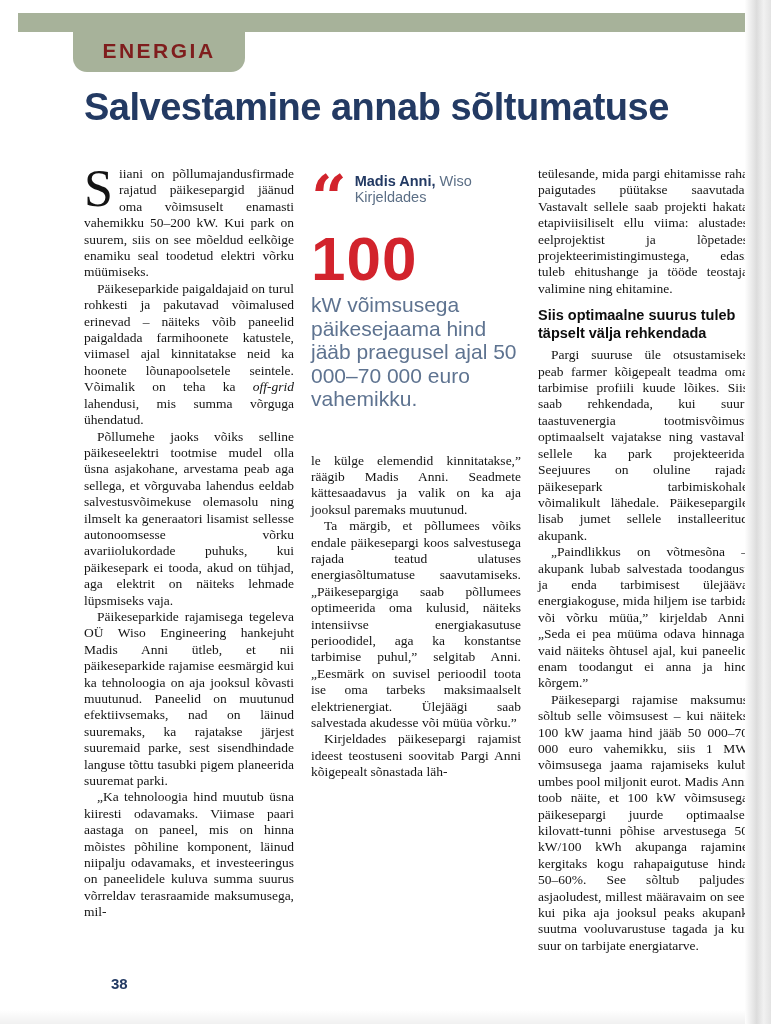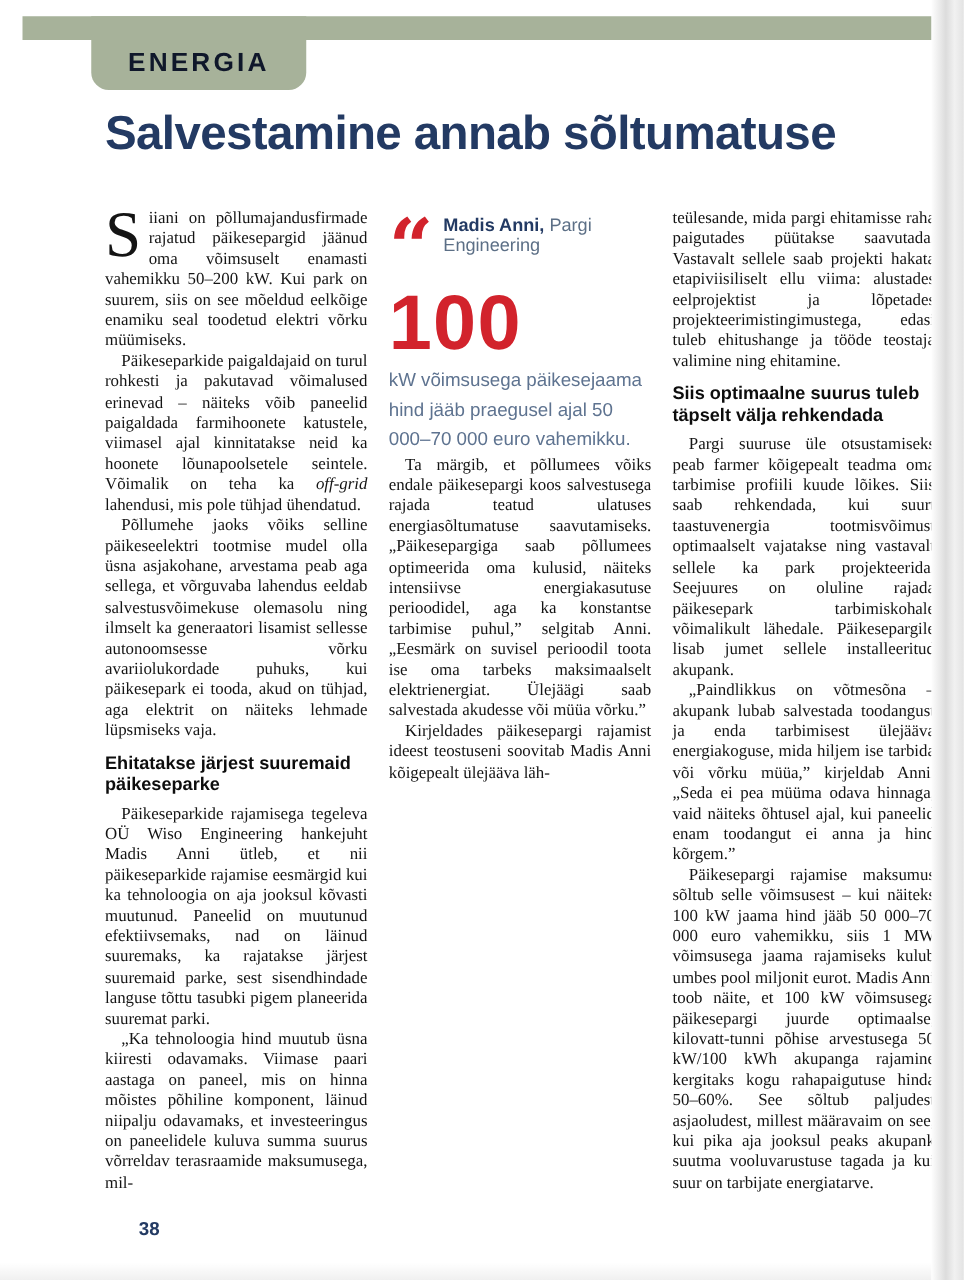--- a/index.html
+++ b/index.html
@@ -26,21 +26,21 @@
   .section-tab {
     position:absolute; left:73px; top:13px; width:172px; height:59px;
     background:#a7b29a;
     border-radius:0 0 14px 14px;
     display:flex; align-items:flex-end; justify-content:center;
     padding-bottom:9px;
   }
   .section-tab span {
     font-family:"Liberation Sans", sans-serif;
     font-weight:bold; font-size:21px; letter-spacing:2.5px;
-    color:#0f172a;
+    color:#7f1d1d;
   }
   .headline {
     position:absolute; left:84px; top:86px; width:664px;
     font-family:"Liberation Sans", sans-serif;
     font-weight:bold; font-size:38px; letter-spacing:-0.5px;
     color:#233a63;
   }
   .content {
     position:absolute; left:84px; top:166px; width:664px;
     display:flex; gap:17px;
@@ -88,21 +88,21 @@
   
   .stat-number {
     font-family:"Liberation Sans", sans-serif;
     font-weight:bold; font-size:62px; line-height:56px;
     letter-spacing:1px;
     color:#d2232c;
     margin-top:26px;
   }
   .stat-text {
     font-family:"Liberation Sans", sans-serif;
-    font-size:15px; line-height:23.5px;
+    font-size:21px; line-height:23.5px;
     color:#5e7390;
     margin-top:6px;
   }
   .col2-resume { margin-top:42px; }
   .pagenum {
     position:absolute; left:111px; top:975px;
     font-family:"Liberation Sans", sans-serif;
     font-weight:bold; font-size:15px;
     color:#233a63;
   }
@@ -114,38 +114,38 @@
 <div class="section-tab">
   <span>ENERGIA</span>
 </div>
 
 <h1 class="headline">Salvestamine annab sõltumatuse</h1>
 
 <div class="content">
 
   <div class="col">
     <p class="body-p"><span class="dropcap">S</span><span>iiani on põllumajandusfirmade rajatud päikesepargid jäänud oma võimsuselt enamasti vahemikku 50–200 kW. Kui park on suurem, siis on see mõeldud eelkõige enamiku seal toodetud elektri võrku müümiseks.</span></p>
-    <p class="body-p ind"><span>Päikeseparkide paigaldajaid on turul rohkesti ja pakutavad võimalused erinevad – näiteks võib paneelid paigaldada farmihoonete katustele, viimasel ajal kinnitatakse neid ka hoonete lõunapoolsetele seintele. Võimalik on teha ka </span><span class="it">off-grid</span><span> lahendusi, mis pole tühjad ühendatud.</span></p>
+    <p class="body-p ind"><span>Päikeseparkide paigaldajaid on turul rohkesti ja pakutavad võimalused erinevad – näiteks võib paneelid paigaldada farmihoonete katustele, viimasel ajal kinnitatakse neid ka hoonete lõunapoolsetele seintele. Võimalik on teha ka </span><span class="it">off-grid</span><span> lahendusi, mis summa võrguga ühendatud.</span></p>
     <p class="body-p ind">Põllumehe jaoks võiks selline päikeseelektri tootmise mudel olla üsna asjakohane, arvestama peab aga sellega, et võrguvaba lahendus eeldab salvestusvõimekuse olemasolu ning ilmselt ka generaatori lisamist sellesse autonoomsesse võrku avariiolukordade puhuks, kui päikesepark ei tooda, akud on tühjad, aga elektrit on näiteks lehmade lüpsmiseks vaja.</p>
-    <h3 class="subhead">Ehitatakse järjest suuremaid päikeseparke</h3>
     <p class="body-p ind">Päikeseparkide rajamisega tegeleva OÜ Wiso Engineering hankejuht Madis Anni ütleb, et nii päikeseparkide rajamise eesmärgid kui ka tehnoloogia on aja jooksul kõvasti muutunud. Paneelid on muutunud efektiivsemaks, nad on läinud suuremaks, ka rajatakse järjest suuremaid parke, sest sisendhindade languse tõttu tasubki pigem planeerida suuremat parki.</p>
     <p class="body-p ind">„Ka tehnoloogia hind muutub üsna kiiresti odavamaks. Viimase paari aastaga on paneel, mis on hinna mõistes põhiline komponent, läinud niipalju odavamaks, et investeeringus on paneelidele kuluva summa suurus võrreldav terasraamide maksumusega, mil-</p>
   </div>
 
   <div class="col">
     <div class="quote-block">
       <span class="qmark">“</span>
       <div class="attribution">
-        <span class="attr-name">Madis Anni,</span><span class="attr-org"> Pargi Engineering</span>
+        <span class="attr-name">Madis Anni,</span><span class="attr-org"> Wiso Kirjeldades</span>
       </div>
     </div>
     <div class="stat-number">100</div>
     <div class="stat-text">kW võimsusega päikesejaama hind jääb praegusel ajal 50 000–70 000 euro vahemikku.</div>
+    <p class="body-p col2-resume">le külge elemendid kinnitatakse,” räägib Madis Anni. Seadmete kättesaadavus ja valik on ka aja jooksul paremaks muutunud.</p>
     <p class="body-p ind">Ta märgib, et põllumees võiks endale päikesepargi koos salvestusega rajada teatud ulatuses energiasõltumatuse saavutamiseks. „Päikesepargiga saab põllumees optimeerida oma kulusid, näiteks intensiivse energiakasutuse perioodidel, aga ka konstantse tarbimise puhul,” selgitab Anni. „Eesmärk on suvisel perioodil toota ise oma tarbeks maksimaalselt elektrienergiat. Ülejäägi saab salvestada akudesse või müüa võrku.”</p>
-    <p class="body-p ind">Kirjeldades päikesepargi rajamist ideest teostuseni soovitab Madis Anni kõigepealt ülejääva läh-</p>
+    <p class="body-p ind">Kirjeldades päikesepargi rajamist ideest teostuseni soovitab Pargi Anni kõigepealt sõnastada läh-</p>
   </div>
 
   <div class="col">
     <p class="body-p">teülesande, mida pargi ehitamisse raha paigutades püütakse saavutada. Vastavalt sellele saab projekti hakata etapiviisiliselt ellu viima: alustades eelprojektist ja lõpetades projekteerimistingimustega, edasi tuleb ehitushange ja tööde teostaja valimine ning ehitamine.</p>
     <h3 class="subhead">Siis optimaalne suurus tuleb täpselt välja rehkendada</h3>
     <p class="body-p ind">Pargi suuruse üle otsustamiseks peab farmer kõigepealt teadma oma tarbimise profiili kuude lõikes. Siis saab rehkendada, kui suurt taastuvenergia tootmisvõimust optimaalselt vajatakse ning vastavalt sellele ka park projekteerida. Seejuures on oluline rajada päikesepark tarbimiskohale võimalikult lähedale. Päikesepargile lisab jumet sellele installeeritud akupank.</p>
     <p class="body-p ind">„Paindlikkus on võtmesõna – akupank lubab salvestada toodangust ja enda tarbimisest ülejääva energiakoguse, mida hiljem ise tarbida või võrku müüa,” kirjeldab Anni. „Seda ei pea müüma odava hinnaga, vaid näiteks õhtusel ajal, kui paneelid enam toodangut ei anna ja hind kõrgem.”</p>
     <p class="body-p ind">Päikesepargi rajamise maksumus sõltub selle võimsusest – kui näiteks 100 kW jaama hind jääb 50 000–70 000 euro vahemikku, siis 1 MW võimsusega jaama rajamiseks kulub umbes pool miljonit eurot. Madis Anni toob näite, et 100 kW võimsusega päikesepargi juurde optimaalse, kilovatt-tunni põhise arvestusega 50 kW/100 kWh akupanga rajamine kergitaks kogu rahapaigutuse hinda 50–60%. See sõltub paljudest asjaoludest, millest määravaim on see, kui pika aja jooksul peaks akupank suutma vooluvarustuse tagada ja kui suur on tarbijate energiatarve.</p>
   </div>
 

